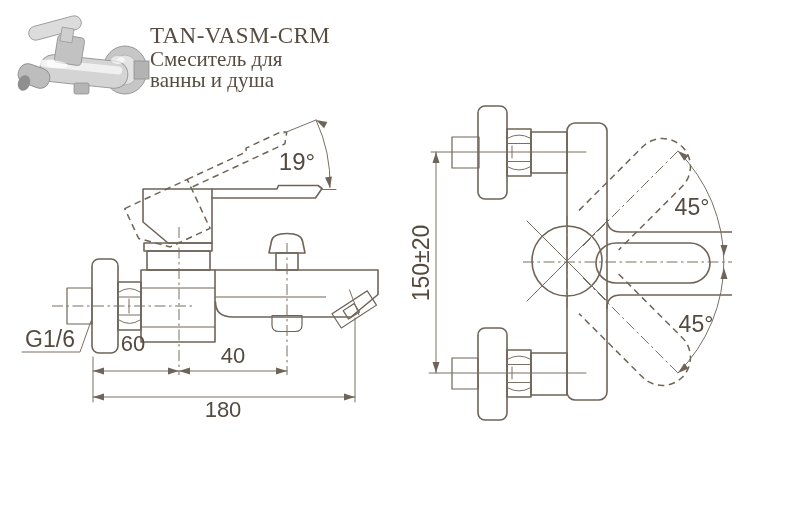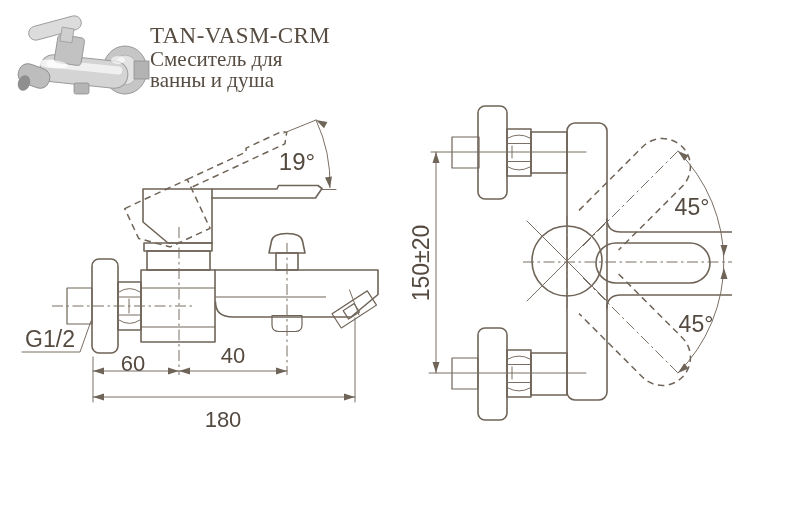--- a/index.html
+++ b/index.html
@@ -161,21 +161,21 @@
       <polygon class="ar" points="0,0 -3.5,11 3.5,11" transform="translate(678,373) rotate(-130)"></polygon>
       <polygon class="ar" points="0,0 -3.5,11 3.5,11" transform="translate(724,256) rotate(180)"></polygon>
       <polygon class="ar" points="0,0 -3.5,11 3.5,11" transform="translate(724,268)"></polygon>
 
       <path class="tn" d="M436,152 V373"></path>
       <polygon class="ar" points="436,152 432.5,163 439.5,163"></polygon>
       <polygon class="ar" points="436,373 432.5,362 439.5,362"></polygon>
     </g>
   </svg>
 
-  <div class="lbl" style="left:50px;top:339px;font-size:23px">G1/2</div>
+  <div class="lbl" style="left:50px;top:339px;font-size:23px">G1/6</div>
   <div class="lbl big" style="left:297px;top:162px">19°</div>
-  <div class="lbl" style="left:133px;top:364px">60</div>
+  <div class="lbl" style="left:133px;top:344px">60</div>
   <div class="lbl" style="left:233px;top:356px">40</div>
-  <div class="lbl" style="left:223px;top:420px">180</div>
+  <div class="lbl" style="left:223px;top:410px">180</div>
   <div class="lbl rot" style="left:421px;top:263px">150±20</div>
   <div class="lbl" style="left:692px;top:207px;font-size:23px">45°</div>
   <div class="lbl" style="left:696px;top:324px;font-size:23px">45°</div>
 </div>
 
 </body></html>

